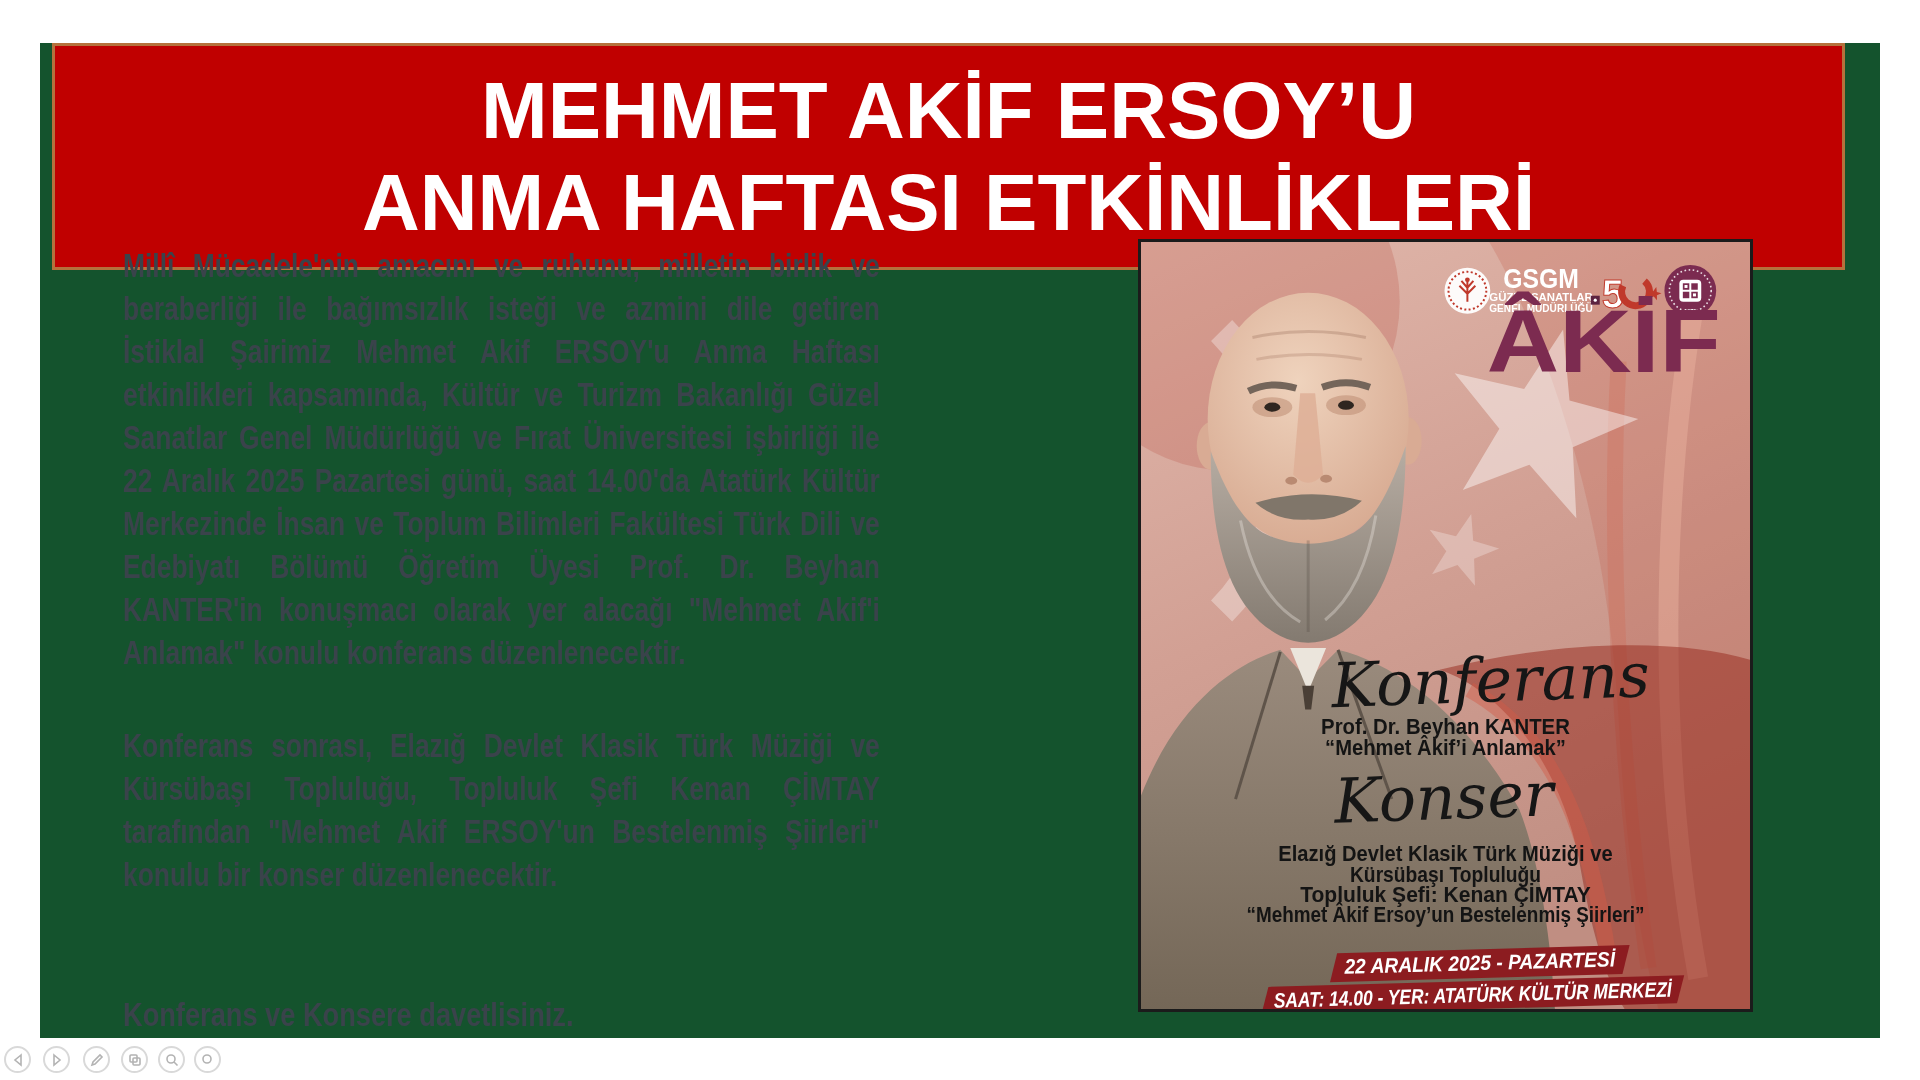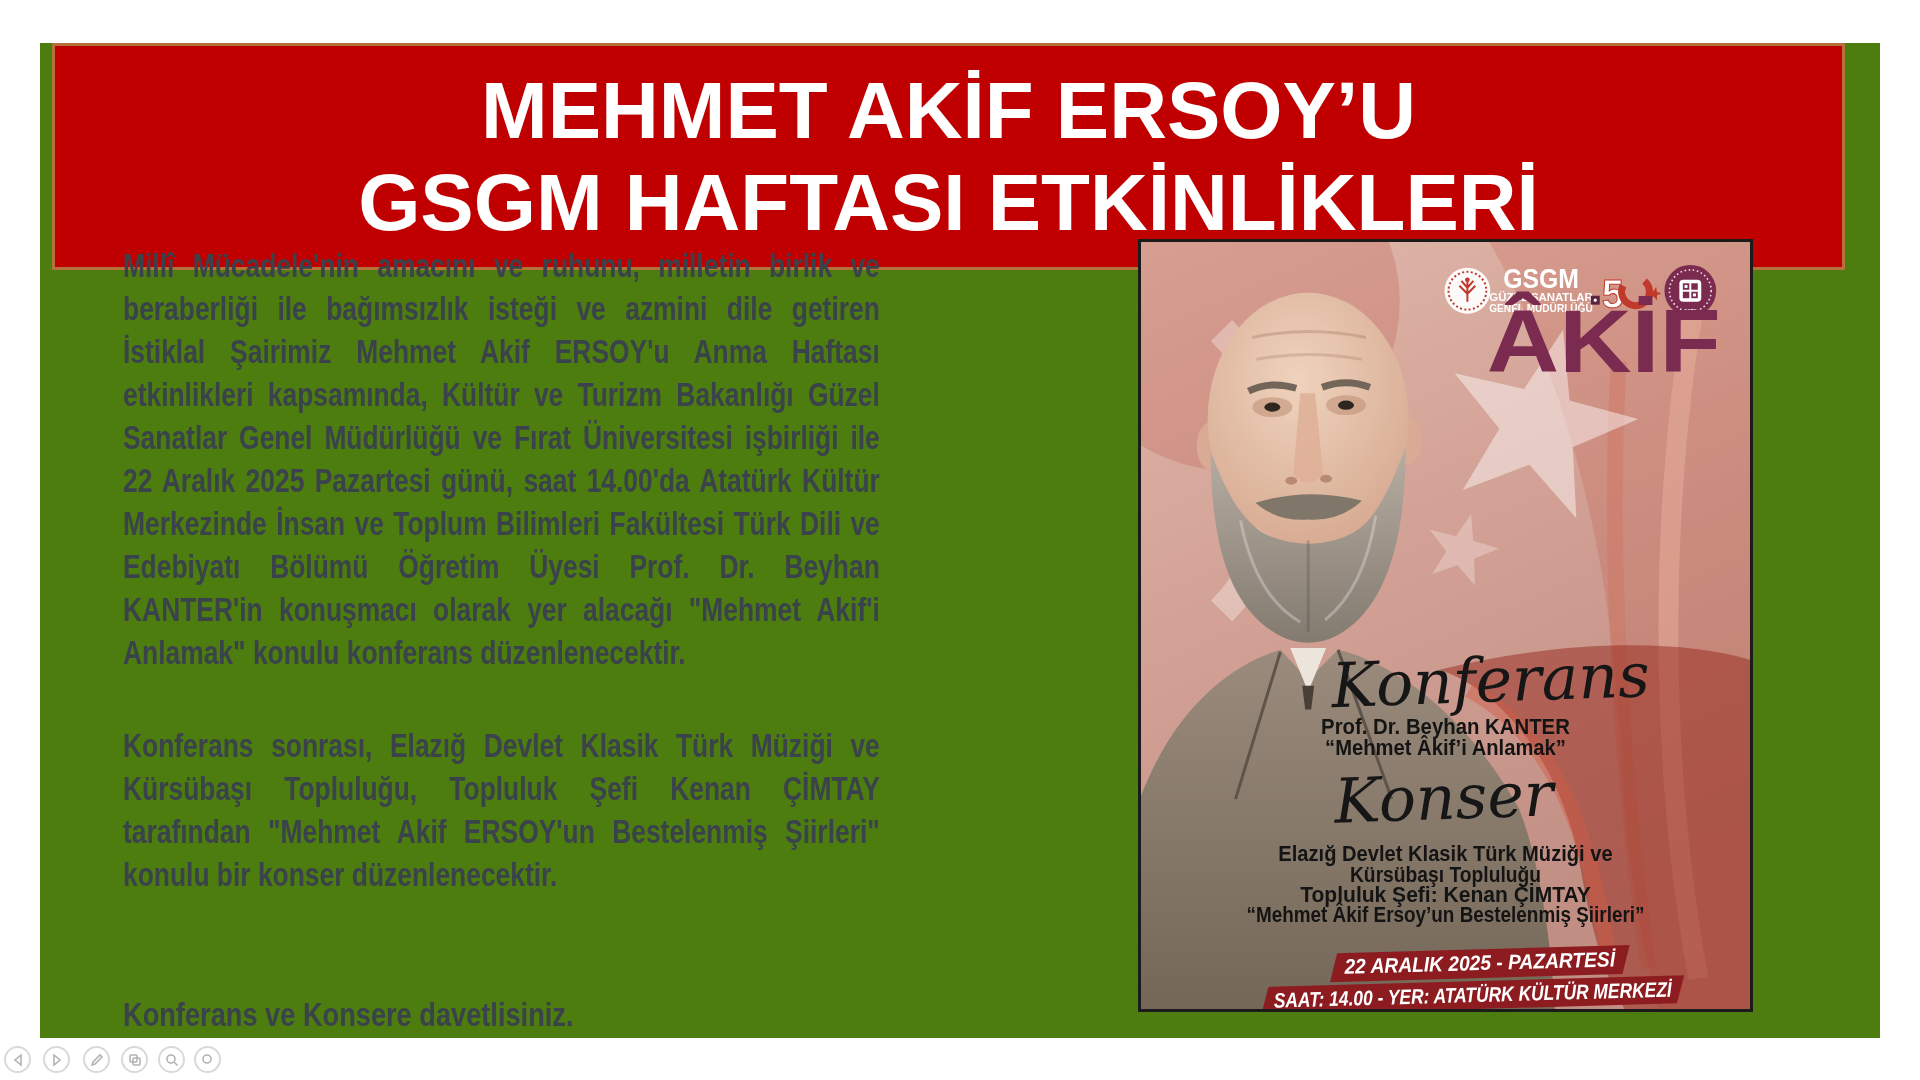--- a/index.html
+++ b/index.html
@@ -3,21 +3,21 @@
 <meta charset="utf-8">
 <style>
   html,body{margin:0;padding:0;}
   body{
     width:1920px;height:1080px;position:relative;overflow:hidden;
     background:#ffffff;
     font-family:"Liberation Sans",sans-serif;
   }
   .slide{
     position:absolute;left:40px;top:43px;width:1840px;height:995px;
-    background:#4d7c0f;
+    background:#14532d;
   }
   .banner{
     position:absolute;left:12px;top:0;width:1793px;height:227px;
     background:#c00000;border:3px solid #b5713c;box-sizing:border-box;
     display:flex;flex-direction:column;justify-content:center;align-items:center;
   }
   .banner .t{
     color:#ffffff;font-weight:bold;font-size:80px;line-height:92px;
     letter-spacing:0px;white-space:nowrap;
   }
@@ -51,21 +51,21 @@
   .tb-btn svg{stroke:#b3b3b3;fill:none;stroke-width:1.6;}
   svg text{font-family:"Liberation Sans",sans-serif;}
   svg .script{font-family:"DejaVu Serif",serif;font-style:italic;}
 </style>
 </head>
 <body>
 
 <div class="slide">
   <div class="banner">
     <div class="t">MEHMET AKİF ERSOY’U</div>
-    <div class="t">GSGM HAFTASI ETKİNLİKLERİ</div>
+    <div class="t">ANMA HAFTASI ETKİNLİKLERİ</div>
   </div>
 </div>
 
 <div class="bodytext">
   <p>Millî Mücadele'nin amacını ve ruhunu, milletin birlik ve beraberliği ile bağımsızlık isteği ve azmini dile getiren İstiklal Şairimiz Mehmet Akif ERSOY'u Anma Haftası etkinlikleri kapsamında, Kültür ve Turizm Bakanlığı Güzel Sanatlar Genel Müdürlüğü ve Fırat Üniversitesi işbirliği ile 22 Aralık 2025 Pazartesi günü, saat 14.00'da Atatürk Kültür Merkezinde İnsan ve Toplum Bilimleri Fakültesi Türk Dili ve Edebiyatı Bölümü Öğretim Üyesi Prof. Dr. Beyhan KANTER'in konuşmacı olarak yer alacağı "Mehmet Akif'i Anlamak" konulu konferans düzenlenecektir.</p>
   <p>Konferans sonrası, Elazığ Devlet Klasik Türk Müziği ve Kürsübaşı Topluluğu, Topluluk Şefi Kenan ÇİMTAY tarafından "Mehmet Akif ERSOY'un Bestelenmiş Şiirleri" konulu bir konser düzenlenecektir.</p>
 </div>
 
 <div class="invite">Konferans ve Konsere davetlisiniz.</div>
 

